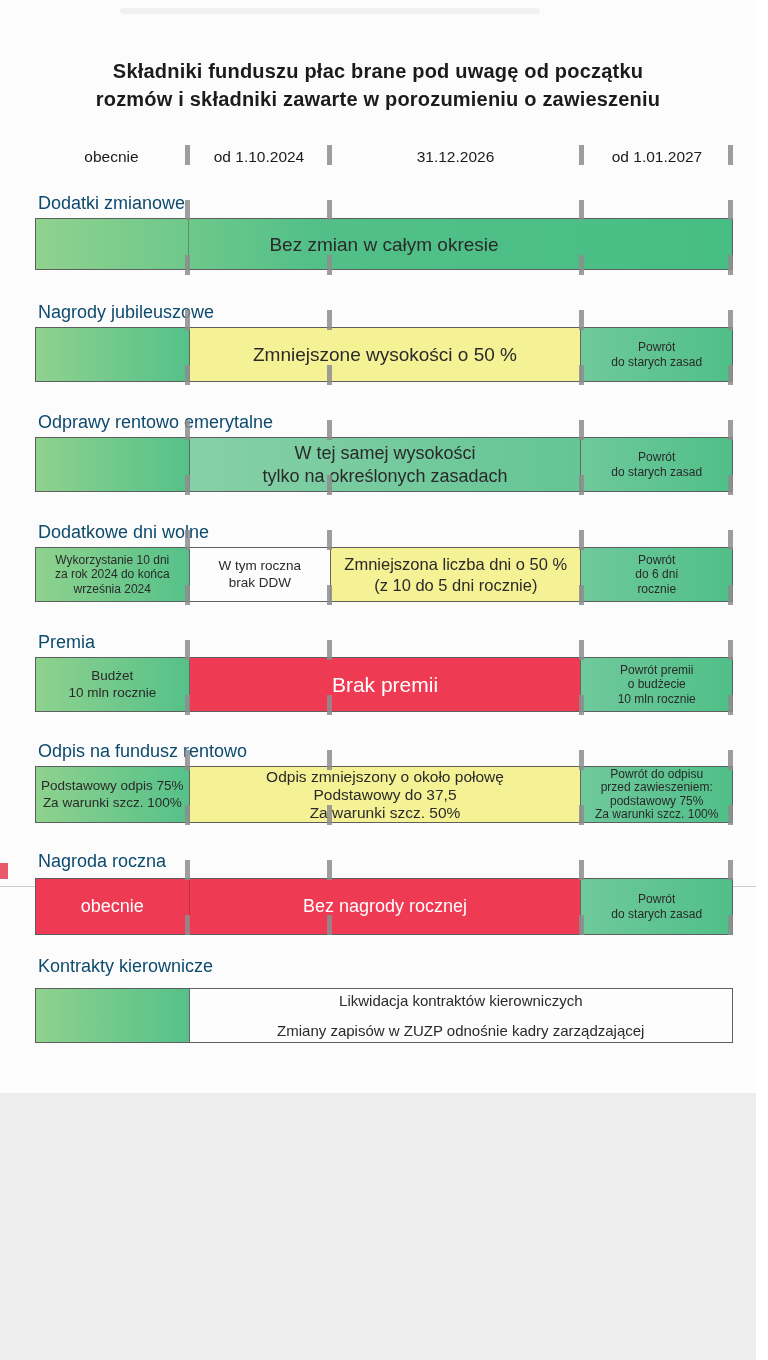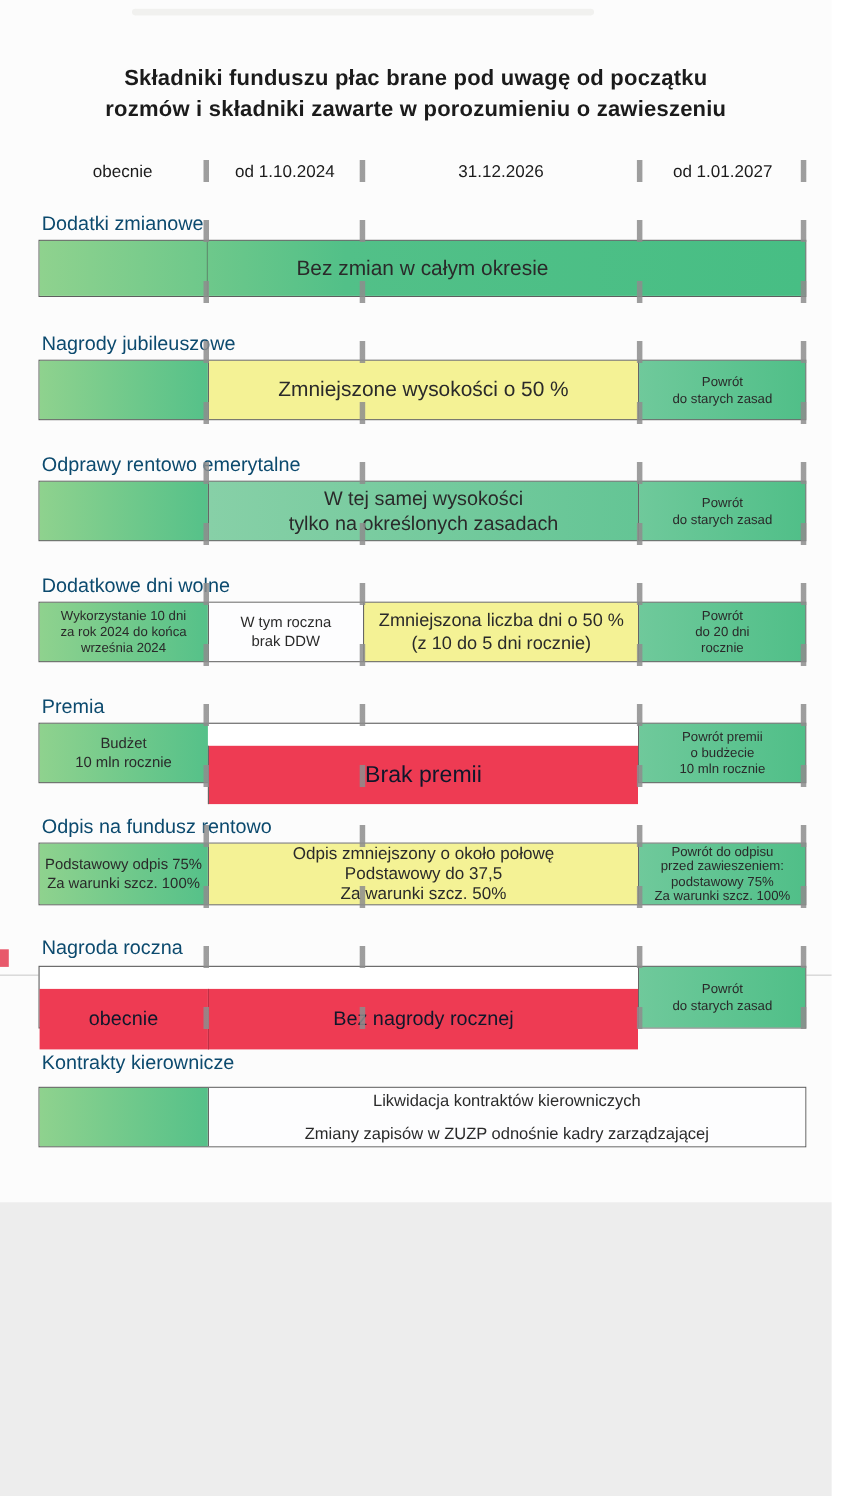--- a/index.html
+++ b/index.html
@@ -30,21 +30,21 @@
   .seg + .seg{border-left:1px solid #666666;}
   .seg.red-div{border-left:1px solid #bf2f46;}
   .divider{position:absolute;top:0;bottom:0;width:1px;background:rgba(80,80,80,.5);}
   .c-green   {background:linear-gradient(90deg,#8fd28e,#55c189);}
   .c-green2  {background:linear-gradient(90deg,#6fc99b,#50bf88);}
   .c-greenfull{background:linear-gradient(90deg,#8fd28e 0%,#52c088 40%,#47be84 100%);}
   .c-greenmid{background:linear-gradient(90deg,#87d0a7,#64c595);}
   .c-yellow  {background:#f4f295;}
   .c-red     {background:#ee3b53;}
   .c-white   {background:#fdfdfe;}
-  .on-red{color:#0f172a;margin-top:20px;}
+  .on-red{color:#ffffff;}
   .fs12{font-size:12px;line-height:14.5px;}
   .fs12b{font-size:12px;line-height:13.5px;}
   .fs13{font-size:13.5px;line-height:16.5px;}
   .fs15{font-size:15px;line-height:19px;gap:11px;}
   .fs16{font-size:15.5px;line-height:18px;}
   .fs17{font-size:16.5px;line-height:21px;}
   .fs18{font-size:18px;line-height:23px;}
   .fs19{font-size:19px;line-height:23px;}
   .fs21{font-size:21px;line-height:24px;}
   .hline{position:absolute;left:0;top:886px;width:768px;border-top:1.5px solid #cccccc;z-index:1;}
@@ -122,21 +122,21 @@
     <div class="seg c-white fs13" style="width:142px;">
       <span>W tym roczna</span>
       <span>brak DDW</span>
     </div>
     <div class="seg c-yellow fs17" style="width:251px;">
       <span>Zmniejszona liczba dni o 50 %</span>
       <span>(z 10 do 5 dni rocznie)</span>
     </div>
     <div class="seg c-green2 fs12" style="width:152px;">
       <span>Powrót</span>
-      <span>do 20 dni</span>
+      <span>do 6 dni</span>
       <span>rocznie</span>
     </div>
   </div>
 
   <div class="rowlabel" style="top:632px;">Premia</div>
   <div class="bar" style="top:657px;">
     <div class="seg c-green fs13" style="width:153px;">
       <span>Budżet</span>
       <span>10 mln rocznie</span>
     </div>

